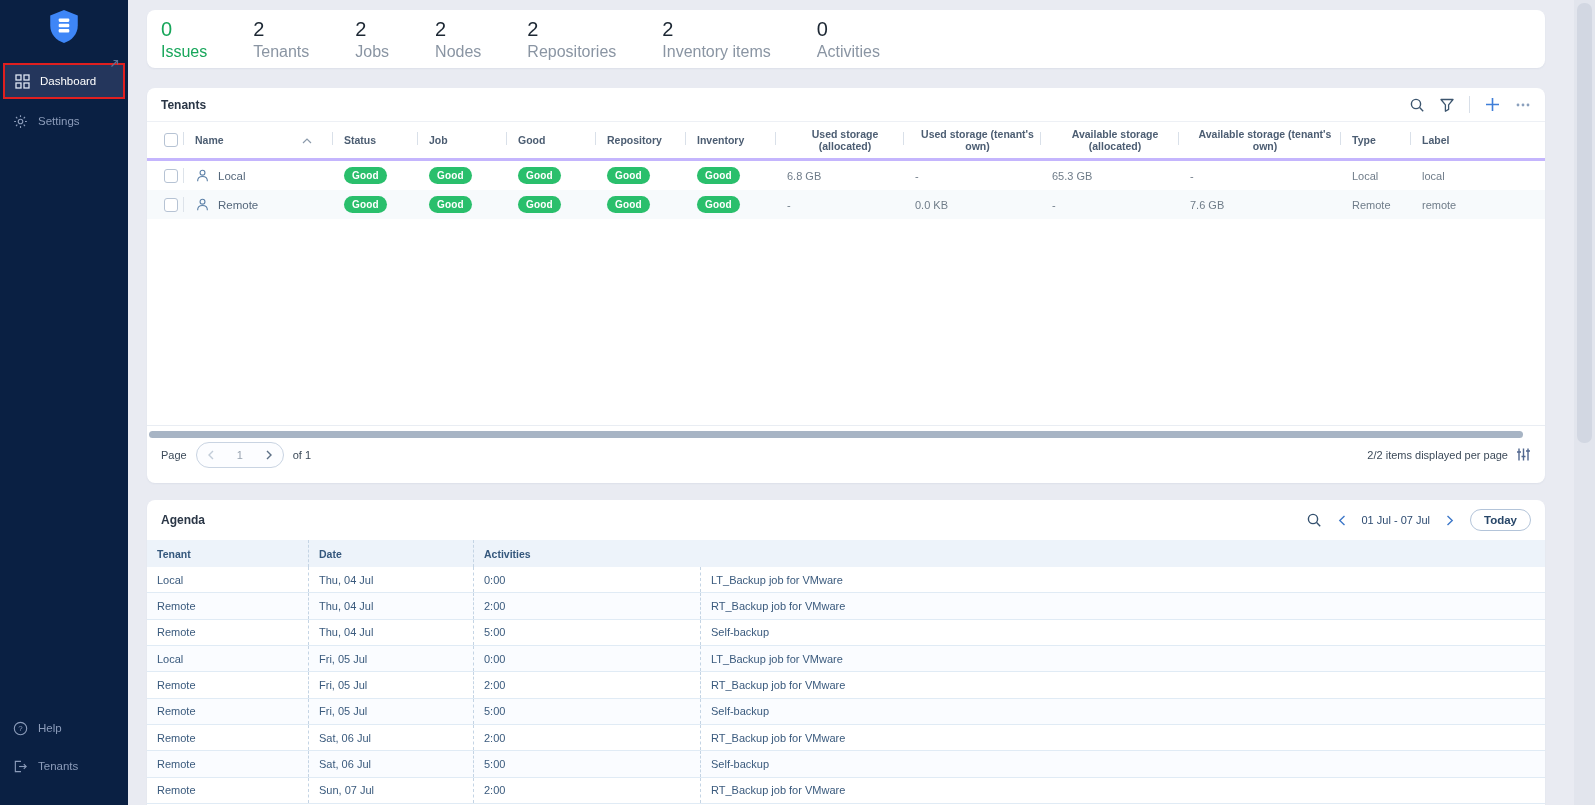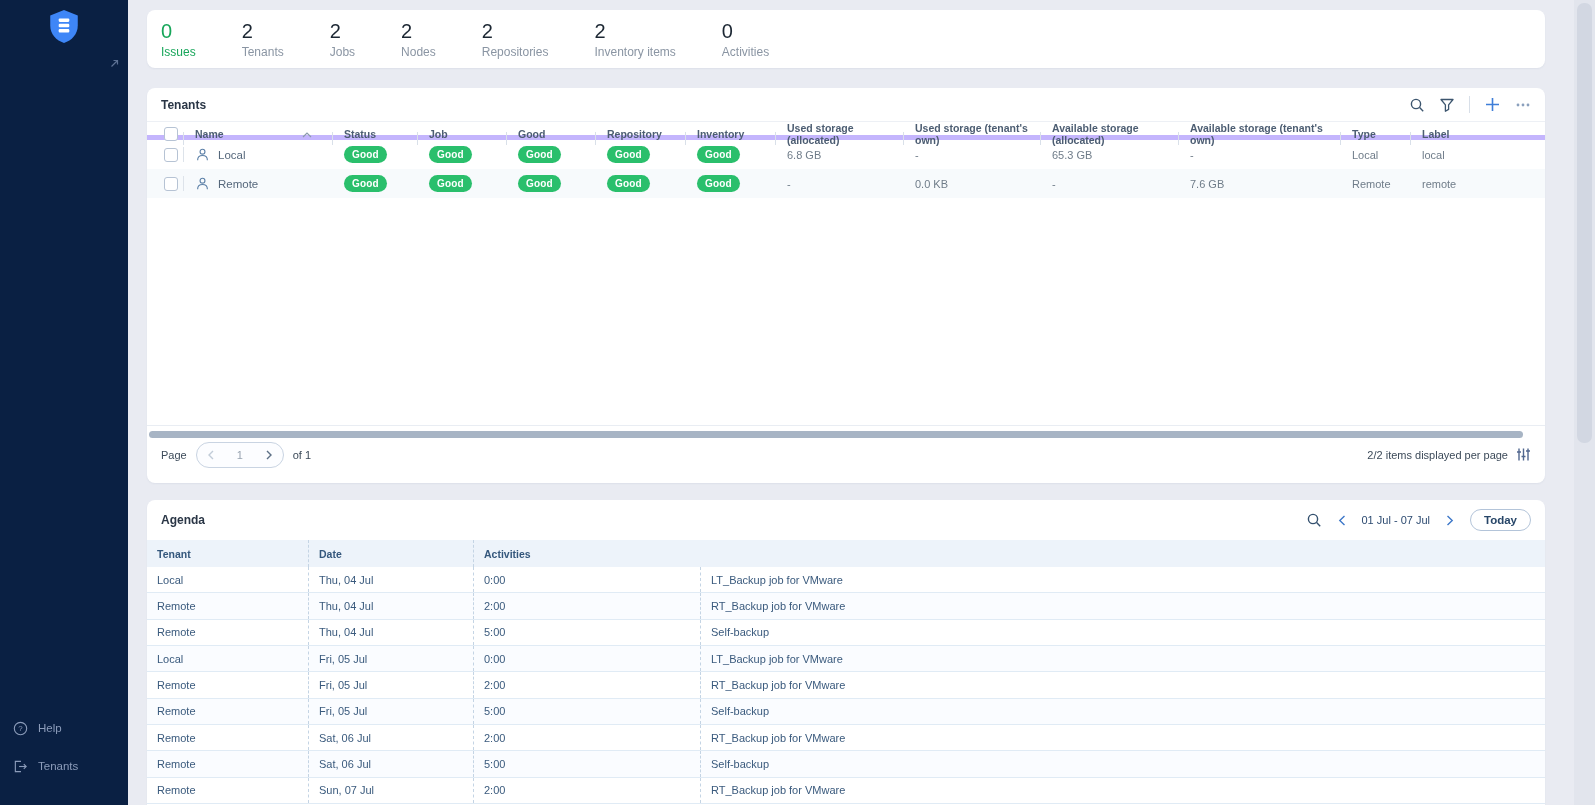--- a/index.html
+++ b/index.html
@@ -42,31 +42,31 @@
     background: var(--panel-bg, #ffffff);
     border-radius:8px;
     box-shadow: 0 1px 2px rgba(40,60,100,0.06);
   }
   .v-scroll { position:absolute; right:0; top:0; width:21px; height:100%; background:#e2e5ed; }
   .v-scroll .thumb { position:absolute; right:3px; top:3px; width:15px; height:440px; background:#d2d7e2; border-radius:7px; }
   
   .stats-card { top:10px; height:58px; display:flex; align-items:center; padding-left:14px; gap:46px; }
   .stat { display:flex; flex-direction:column; }
   .stat .val { font-size:20px; color:#1c2733; line-height:24px; }
-  .stat .lbl { font-size:12px; color:#8a95a3; margin-top:2px; }
+  .stat .lbl { font-size:16px; color:#8a95a3; margin-top:2px; }
   .stat.accent .val, .stat.accent .lbl { color: var(--accent-green, #17a65a); }
   
   .tenants-card { top:88px; height:395px; }
   .panel-header { display:flex; align-items:center; height:33px; padding:0 14px; }
   .panel-title { font-size:12px; font-weight:bold; color:#2a3646; }
   .panel-tools { margin-left:auto; display:flex; align-items:center; gap:14px; }
   .tool-ic { display:flex; cursor:pointer; }
   .tool-divider { width:1px; height:17px; background:#d8dfe8; }
   .t-grid { display:grid; grid-template-columns:36px 149px 85px 89px 89px 90px 90px 128px 137px 138px 162px 70px 1fr; align-items:center; }
-  .t-head { height:19px; border-top:1px solid #edf0f5; border-bottom:5px solid #c4b5fd; }
+  .t-head { height:40px; border-top:1px solid #edf0f5; border-bottom:3px solid #c4b5fd;text-align:center; }
   .th { position:relative; font-size:10.5px; font-weight:bold; color:#4c5d72; padding-left:12px; display:flex; align-items:center; height:100%; }
   .th:not(.no-sep)::before { content:''; position:absolute; left:0; top:10px; width:1px; height:13px; background:#d9e0e9; }
   .cb-cell { display:flex; justify-content:center; align-items:center; height:100%; }
   .checkbox { width:14px; height:14px; border:1px solid #b6c3d4; border-radius:3px; background:#fff; display:inline-block; cursor:pointer; }
   .name-head { justify-content:space-between; padding-right:20px; }
   .sort-ic { color:#8b9aab; }
   .t-row { height:29px; }
   .t-row.alt { background:#f7fafc; }
   .t-cell { font-size:11px; color:#6f7c89; padding-left:12px; display:flex; align-items:center; height:100%; }
   .name-cell { position:relative; gap:8px; }
@@ -125,20 +125,46 @@
       <rect x="11" y="9" width="10" height="3.2" rx="1" fill="#ffffff"></rect>
       <rect x="11" y="14" width="10" height="3.2" rx="1" fill="#ffffff"></rect>
       <rect x="11" y="19" width="10" height="3.2" rx="1" fill="#ffffff"></rect>
     </svg>
   </div>
   <span class="collapse-arrow">
     <svg width="9" height="9" viewBox="0 0 9 9">
         <path d="M1.5 7.5 L7 2 M3.5 1.5 H7.5 V5.5" fill="none" stroke="currentColor" stroke-width="1.2"></path>
       </svg>
   </span>
+  <div class="nav-top">
+    <div class="nav-item active">
+      <span class="nav-ic">
+        <svg width="15" height="15" viewBox="0 0 15 15">
+            <g fill="none" stroke="currentColor" stroke-width="1.3">
+              <rect x="1" y="1" width="5" height="5"></rect>
+              <rect x="9" y="1" width="5" height="5"></rect>
+              <rect x="1" y="9" width="5" height="5"></rect>
+              <rect x="9" y="9" width="5" height="5"></rect>
+            </g>
+          </svg>
+      </span>
+      <span>Dashboard</span>
+    </div>
+    <div class="nav-item">
+      <span class="nav-ic">
+        <svg width="15" height="15" viewBox="0 0 16 16">
+            <g fill="none" stroke="currentColor" stroke-width="1.2">
+              <circle cx="8" cy="8" r="2.4"></circle>
+              <path d="M8 1.2 v2 M8 12.8 v2 M1.2 8 h2 M12.8 8 h2 M3.2 3.2 l1.4 1.4 M11.4 11.4 l1.4 1.4 M12.8 3.2 l-1.4 1.4 M4.6 11.4 l-1.4 1.4"></path>
+            </g>
+          </svg>
+      </span>
+      <span>Settings</span>
+    </div>
+  </div>
   <div class="sidebar-footer">
     <div class="nav-item">
       <span class="nav-ic">
         <svg width="15" height="15" viewBox="0 0 16 16">
             <circle cx="8" cy="8" r="6.6" fill="none" stroke="currentColor" stroke-width="1.2"></circle>
             <text x="8" y="11" text-anchor="middle" font-size="8.5" fill="currentColor" font-family="Liberation Sans, sans-serif">?</text>
           </svg>
       </span>
       <span>Help</span>
     </div>

